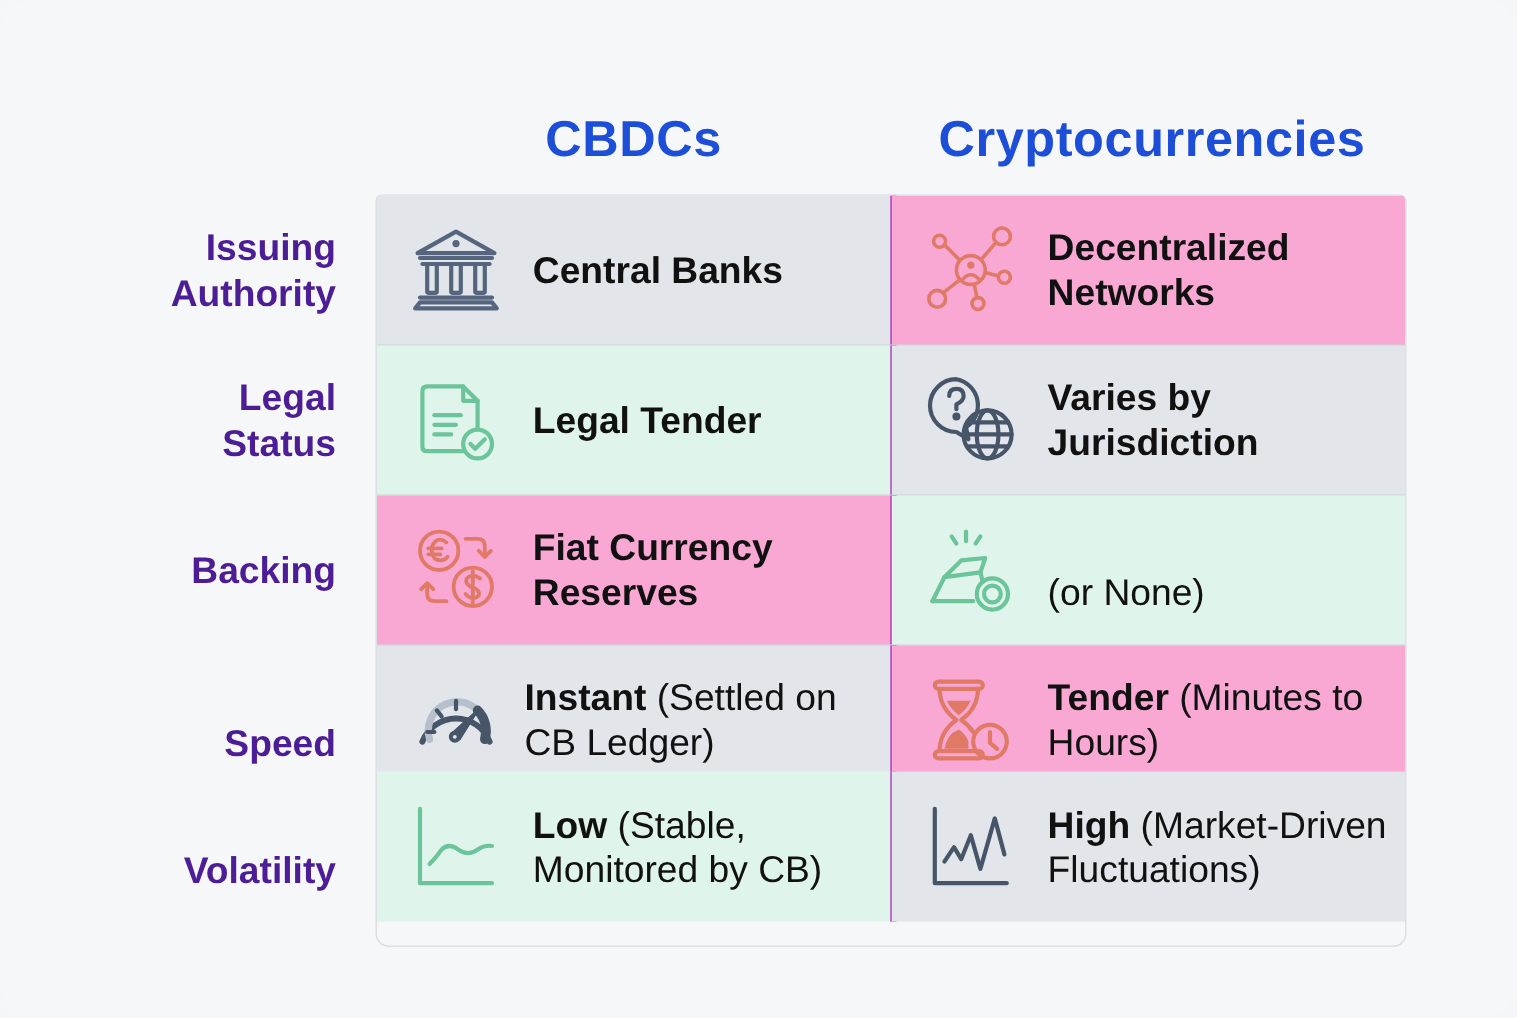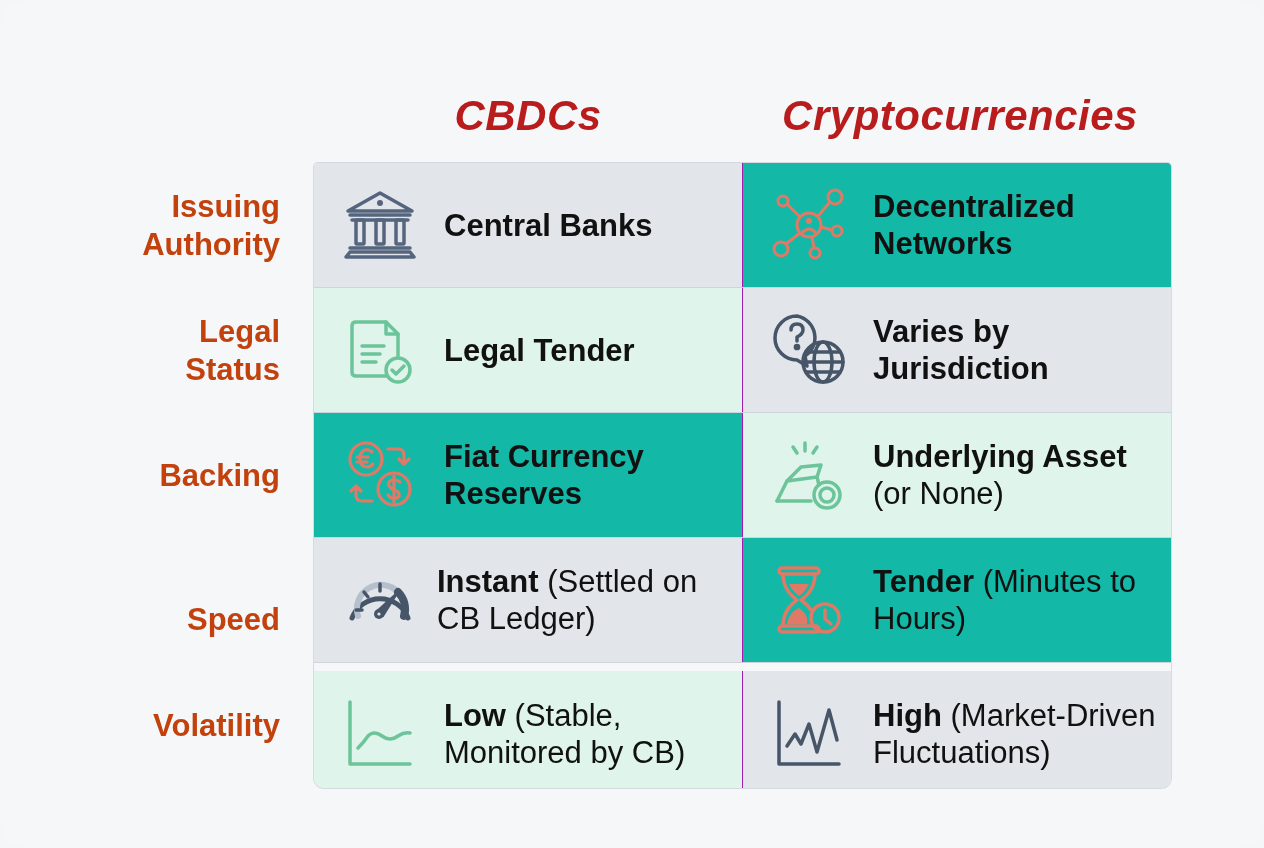--- a/index.html
+++ b/index.html
@@ -8,22 +8,22 @@
       background: #f4f6f8;
       font-family: "Liberation Sans", "DejaVu Sans", sans-serif;
       position: relative; overflow: hidden;
     }
     .frame {
       position: absolute; left: 0; top: 0; width: 1264px; height: 848px;
       background: #f5f7f9; border-radius: 28px;
     }
     .col-header {
       position: absolute; top: 86px; height: 60px;
-      font-size: 42px; font-weight: bold; color: #b91c1c;
-      text-align: center; line-height: 60px; letter-spacing: 0.5px; font-style: italic;
+      font-size: 42px; font-weight: bold; color: #1d4ed8;
+      text-align: center; line-height: 60px; letter-spacing: 0.5px;
     }
     #hdr-cbdc { left: 314px; width: 428px; }
     #hdr-crypto { left: 742px; width: 436px; }
 
     .table {
       position: absolute; left: 314px; top: 163px;
       width: 857px; height: 625px;
       border-radius: 4px 4px 10px 10px;
       overflow: hidden;
       box-shadow: 0 0 0 1px #d6dadf;
@@ -33,35 +33,35 @@
       position: absolute; top: 0; height: 124px;
       display: flex; align-items: center;
       border-bottom: 1px solid #cfd4da;
     }
     .cell.left { left: 0; width: 428px; border-right: 5px solid #a21caf; }
     .cell.right { left: 429px; width: 428px; }
     .row:last-child .cell { border-bottom: none; height: 125px; }
 
     .bg-gray { background: #e2e5ea; }
     .bg-green { background: #dff4ea; }
-    .bg-red { background: #14b8a6; }
+    .bg-red { background: #f9a8d4; }
 
     .icon { width: 76px; height: 76px; margin-left: 28px; flex: 0 0 76px; }
     .icon svg { width: 76px; height: 76px; display: block; }
     .text {
       margin-left: 26px; font-size: 31px; line-height: 37px; color: #111111;
       font-weight: normal;
     }
     .text b { font-weight: bold; }
     .text.bold-all { font-weight: bold; }
 
     .row-label {
       position: absolute; left: 60px; width: 220px;
       text-align: right; font-size: 31px; line-height: 38px;
-      font-weight: bold; color: #c2410c;
+      font-weight: bold; color: #4c1d95;
       display: flex; align-items: center; justify-content: flex-end;
       height: 125px;
     }
   </style>
 </head>
 <body>
 
 <div class="frame"></div>
 
 <div class="col-header" id="hdr-cbdc">CBDCs</div>
@@ -181,21 +181,21 @@
           <line x1="34" y1="6" x2="34" y2="14"></line>
           <line x1="22" y1="10" x2="26" y2="16"></line>
           <line x1="46" y1="10" x2="42" y2="16"></line>
           <path d="M6 64 L16 44 L46 40 L48 48"></path>
           <path d="M16 44 L30 30 L50 28 L46 40"></path>
           <path d="M6 64 L40 64"></path>
           <circle cx="56" cy="58" r="13"></circle>
           <circle cx="56" cy="58" r="7"></circle>
         </svg>
       </div>
-      <div class="text" style="width:300px;"><b>Underlying Asset</b><br><span>(or None)</span></div>
+      <div class="text" style="width:300px;"><br><span>(or None)</span></div>
     </div>
   </div>
 
   <div class="row" style="top:375px;">
     <div class="cell left bg-gray">
       <div class="icon">
         <svg viewBox="0 0 76 76" fill="none" stroke-linecap="round">
           <path d="M10 56 A30 30 0 0 1 66 56" stroke="#475569" stroke-width="5"></path>
           <path d="M16 54 A24 24 0 0 1 56 30" stroke="#b6bfcc" stroke-width="6"></path>
           <path d="M56 30 A24 24 0 0 1 62 54" stroke="#475569" stroke-width="8"></path>
@@ -219,21 +219,21 @@
           <path d="M18 22 L38 22 Q34 30 28 34 Q22 30 18 22 Z" fill="#e07a66" stroke="none"></path>
           <path d="M16 62 Q18 50 28 46 Q34 50 36 56 L36 62 Z" fill="#e07a66" stroke="none"></path>
           <circle cx="54" cy="56" r="14"></circle>
           <path d="M54 48 L54 57 L60 62"></path>
         </svg>
       </div>
       <div class="text" style="width:300px;"><b>Tender</b><span> (Minutes to Hours)</span></div>
     </div>
   </div>
 
-  <div class="row" style="top:508px;">
+  <div class="row" style="top:480px;">
     <div class="cell left bg-green">
       <div class="icon">
         <svg viewBox="0 0 76 76" fill="none" stroke="#6cc49a" stroke-width="3.5" stroke-linecap="round" stroke-linejoin="round">
           <path d="M8 6 L8 68 L68 68"></path>
           <path d="M16 52 Q22 46 26 40 Q32 34 40 40 Q48 46 56 40 Q62 36 68 37"></path>
         </svg>
       </div>
       <div class="text" style="width:290px;"><b>Low</b><span> (Stable, Monitored by CB)</span></div>
     </div>
     <div class="cell right bg-gray">

